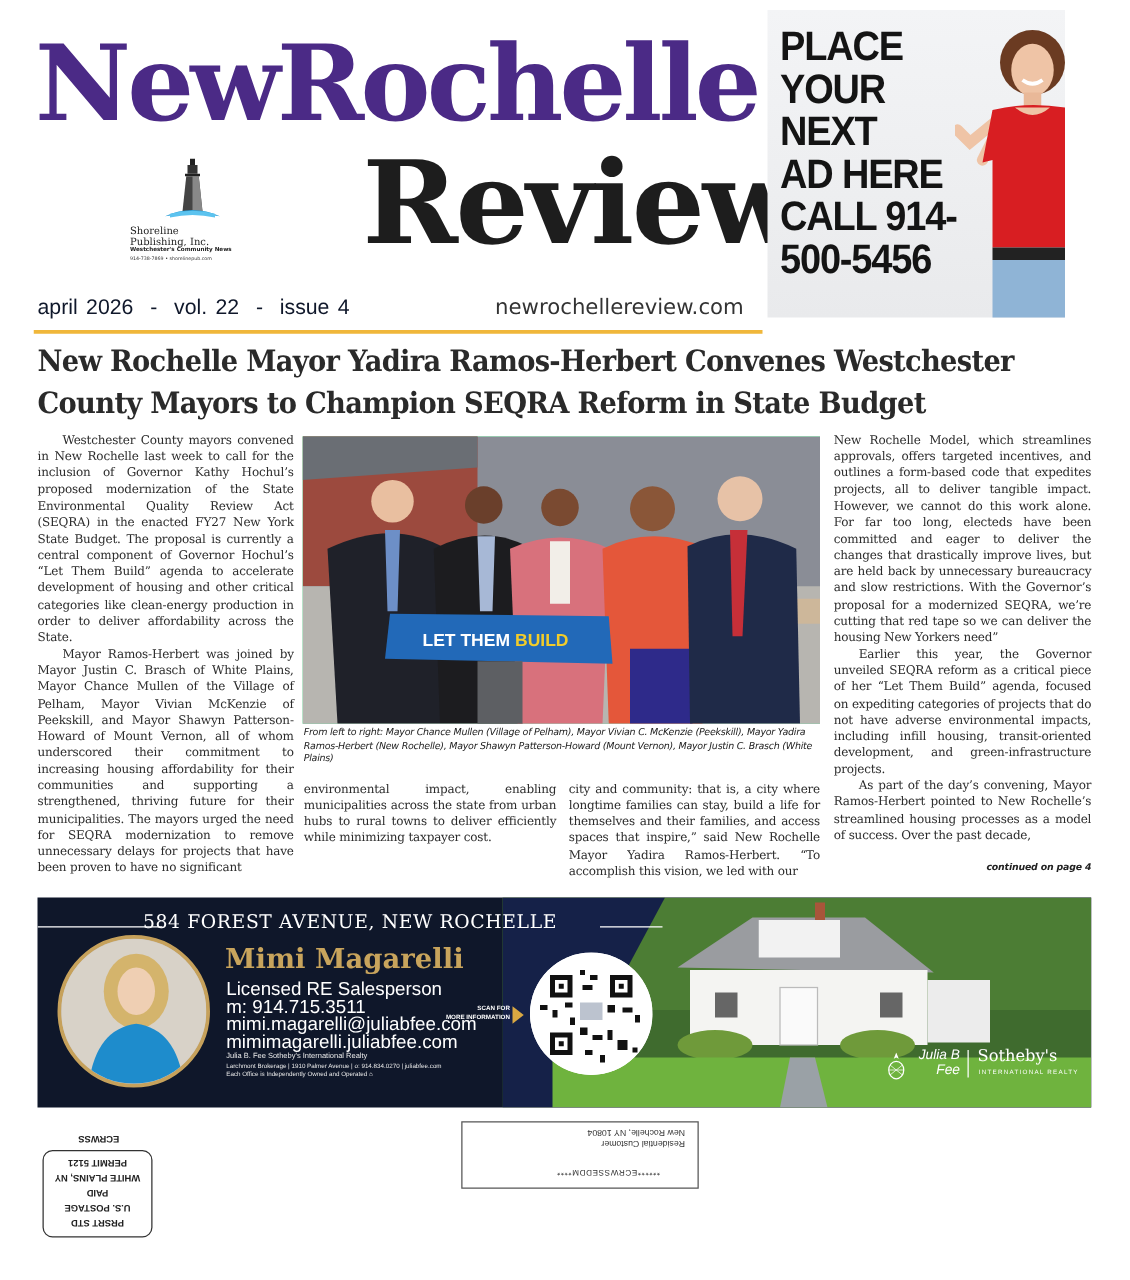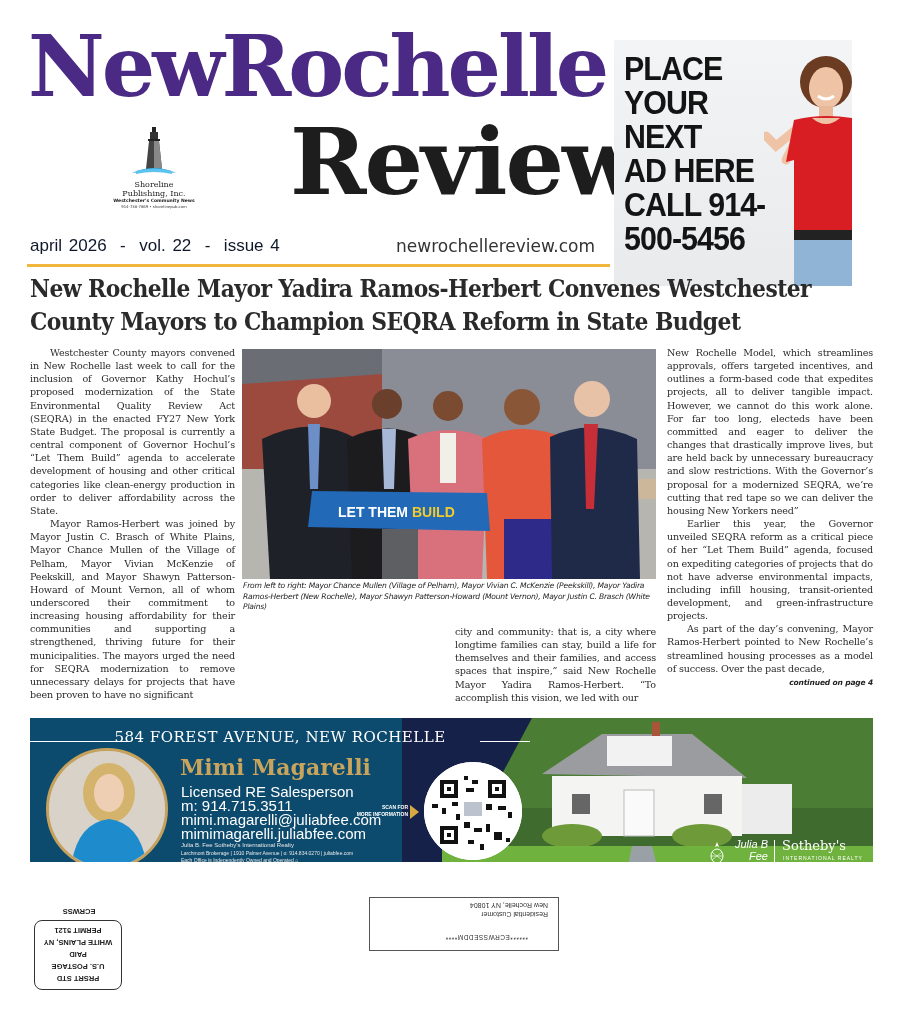--- a/index.html
+++ b/index.html
@@ -14,21 +14,20 @@
     color: #4b2a86;
   }
   .masthead-title-2 {
     position: absolute; left: 290px; top: 112px;
     font-family: "DejaVu Serif", serif; font-weight: bold;
     font-size: 92px; line-height: 100px; letter-spacing: -2px;
     color: #1d1d1d;
   }
   .publisher {
     position: absolute; left: 104px; top: 125px; width: 100px;
-    text-align: center;
   }
   .lighthouse { width: 60px; height: 55px; margin: 0 auto; display: block; }
   .pub-name { font-family: "DejaVu Serif", serif; font-size: 8px; line-height: 9px; color: #222; }
   .pub-tag { font-family: "DejaVu Sans", sans-serif; font-size: 4.5px; font-weight: bold; color: #222; line-height: 6px; }
   .pub-contact { font-family: "DejaVu Sans", sans-serif; font-size: 3.8px; color: #333; line-height: 5px; }
 
   .issue-line {
     position: absolute; left: 30px; top: 236px;
     font-family: Liberation Sans, sans-serif; font-size: 17px; color: #0f172a;
     word-spacing: 2px;
@@ -37,21 +36,21 @@
     position: absolute; left: 396px; top: 236px;
     font-family: "DejaVu Sans", sans-serif; font-size: 17px; color: #333;
   }
   .gold-rule {
     position: absolute; left: 27px; top: 264px; width: 583px; height: 3px;
     background: #f0b73a;
   }
 
   
   .ad-top {
-    position: absolute; left: 614px; top: 40px; width: 238px; height: 246px;
+    position: absolute; left: 614px; top: 8px; width: 238px; height: 246px;
     background: linear-gradient(180deg, #f3f4f6 0%, #e9eaec 100%);
     overflow: hidden;
   }
   .ad-top-text {
     position: absolute; left: 10px; top: 12px;
     font-family: "Liberation Sans", sans-serif; font-weight: bold;
     font-size: 33px; line-height: 34px; color: #141414; letter-spacing: -1px;
     transform: scaleX(0.92); transform-origin: left top;
   }
   .ad-person { position: absolute; left: 150px; top: 10px; width: 110px; height: 240px; }
@@ -72,38 +71,38 @@
     letter-spacing: -0.15px;
   }
   .col p { text-indent: 20px; }
   .col p.noindent { text-indent: 0; }
   .col-1 { left: 30px; top: 346px; width: 205px; }
   .col-2 { left: 243px; top: 625px; width: 202px; }
   .col-3 { left: 455px; top: 625px; width: 201px; }
   .col-4 { left: 667px; top: 346px; width: 206px; }
   .continued {
     text-align: right; font-family: "DejaVu Sans", sans-serif; font-style: italic;
-    font-weight: bold; font-size: 7.5px; color: #222; margin-top: 1px;
+    font-weight: bold; font-size: 7.5px; color: #222; margin-top: 12px;
   }
 
   
   .photo {
     position: absolute; left: 242px; top: 349px; width: 414px; height: 230px;
     background: #86efac; overflow: hidden;
   }
   .caption {
     position: absolute; left: 243px; top: 581px; width: 414px;
     font-family: "DejaVu Sans", sans-serif; font-style: italic; font-size: 7.6px;
     line-height: 10.5px; color: #222; letter-spacing: -0.2px;
   }
 
   
   .re-ad {
-    position: absolute; left: 30px; top: 718px; width: 843px; height: 144px;
-    background: #0c4a6e; overflow: hidden;
+    position: absolute; left: 30px; top: 718px; width: 843px; height: 168px;
+    background: #0f172a; overflow: hidden;
   }
   .re-address {
     position: absolute; left: 0; top: 10px; width: 500px; text-align: center;
     font-family: "DejaVu Serif", serif; font-size: 15px; color: #ffffff; letter-spacing: 0.5px;
   }
   .re-address-line-l { position: absolute; left: 0; top: 23px; width: 100px; height: 1px; background: #fff; }
   .re-address-line-r { position: absolute; left: 450px; top: 23px; width: 50px; height: 1px; background: #fff; }
   .re-portrait {
     position: absolute; left: 16px; top: 30px; width: 122px; height: 122px;
     border-radius: 50%; border: 3px solid #c6a15b; background: #c9c3bb; overflow: hidden;
@@ -262,20 +261,21 @@
 
     <polygon points="70,142 245,144 248,182 66,178" fill="#2269b8"></polygon>
     <rect x="140" y="180" width="36" height="50" fill="#5d5f63"></rect>
     <text x="96" y="168" font-family="Liberation Sans, sans-serif" font-weight="bold" font-size="14" fill="#ffffff">LET THEM</text>
     <text x="170" y="168" font-family="Liberation Sans, sans-serif" font-weight="bold" font-size="14" fill="#f2cc2a">BUILD</text>
   </svg>
 </div>
 <div class="caption">From left to right: Mayor Chance Mullen (Village of Pelham), Mayor Vivian C. McKenzie (Peekskill), Mayor Yadira Ramos-Herbert (New Rochelle), Mayor Shawyn Patterson-Howard (Mount Vernon), Mayor Justin C. Brasch (White Plains)</div>
 
 <div class="col col-2">
+  <p class="noindent">environmental impact, enabling municipalities across the state from urban hubs to rural towns to deliver efficiently while minimizing taxpayer cost.</p>
 </div>
 
 <div class="col col-3">
   <p class="noindent">city and community: that is, a city where longtime families can stay, build a life for themselves and their families, and access spaces that inspire,” said New Rochelle Mayor Yadira Ramos-Herbert. “To accomplish this vision, we led with our</p>
 </div>
 
 <div class="col col-4">
   <p class="noindent">New Rochelle Model, which streamlines approvals, offers targeted incentives, and outlines a form-based code that expedites projects, all to deliver tangible impact. However, we cannot do this work alone. For far too long, electeds have been committed and eager to deliver the changes that drastically improve lives, but are held back by unnecessary bureaucracy and slow restrictions. With the Governor’s proposal for a modernized SEQRA, we’re cutting that red tape so we can deliver the housing New Yorkers need”</p>
   <p>Earlier this year, the Governor unveiled SEQRA reform as a critical piece of her “Let Them Build” agenda, focused on expediting categories of projects that do not have adverse environmental impacts, including infill housing, transit-oriented development, and green-infrastructure projects.</p>
   <p>As part of the day’s convening, Mayor Ramos-Herbert pointed to New Rochelle’s streamlined housing processes as a model of success. Over the past decade,</p>

